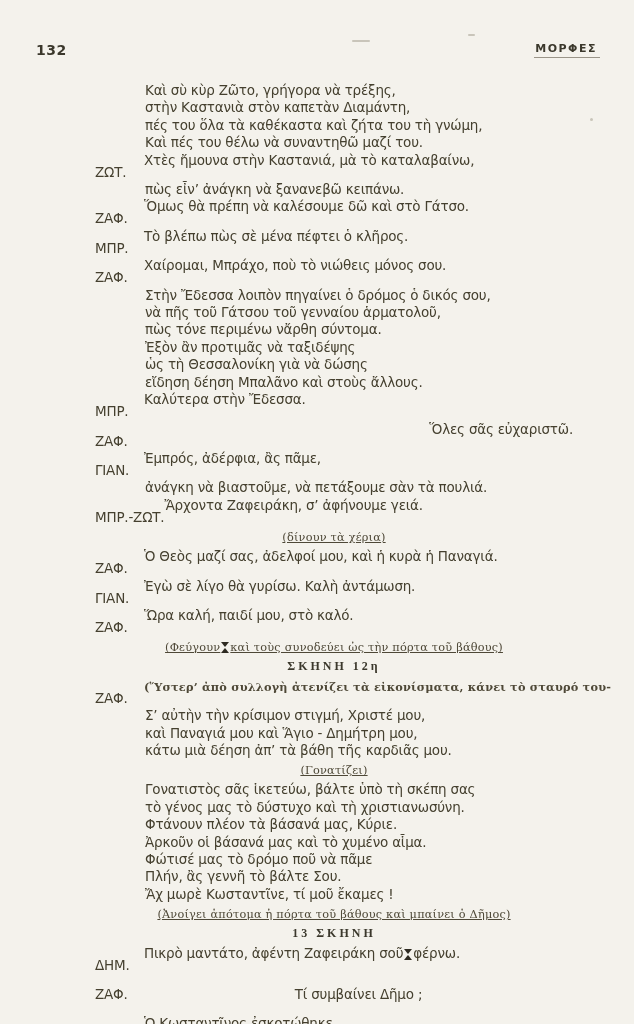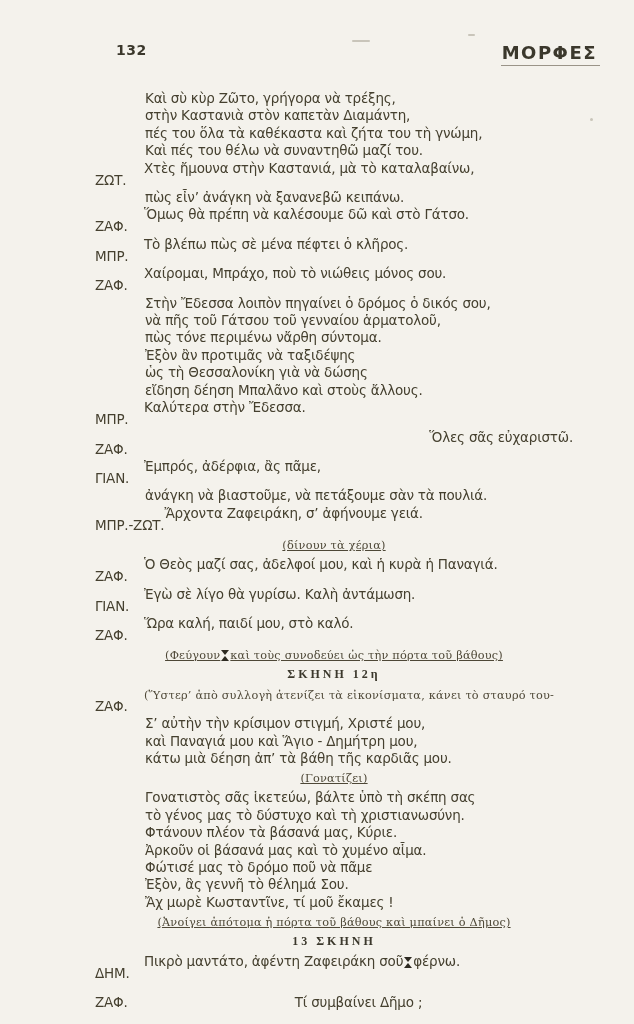--- a/index.html
+++ b/index.html
@@ -10,28 +10,28 @@
     background:#f4f2ec;
     overflow:hidden;
     font-family:"DejaVu Sans",sans-serif;
     color:#45402f;
     box-sizing:border-box;
   }
   .header{
     display:flex;
     justify-content:space-between;
     align-items:flex-start;
-    padding:42px 34px 0 116px;
+    padding:42px 34px 0 36px;
     font-size:14px;
     color:#3b382c;
   }
   .page-number{font-weight:bold;letter-spacing:0.5px;}
   .running-title{
     font-weight:bold;
-    font-size:18px;
+    font-size:11px;
     letter-spacing:1.5px;
     border-bottom:1px solid #9a9488;
     padding:0 3px 2px 1px;
   }
   .content{
     margin:24px 30px 0 95px;
     width:478px;
     font-size:13.5px;
     letter-spacing:-0.2px;
   }
@@ -56,21 +56,21 @@
     letter-spacing:0.2px;
     color:#4e4837;
   }
   .sd{
     text-align:center;
     margin:2px 0 3px 0;
     line-height:15px;
     padding-top:2px;
     text-decoration:underline;
   }
-  .speech_sd .text{padding-top:2px;line-height:15px;}
+  .speech_sd .text{padding-top:2px;line-height:15px;font-weight:bold;}
   .scene{
     text-align:center;
     font-weight:bold;
     font-size:12px;
     letter-spacing:3px;
     color:#3b382c;
     margin:3px 0 2px 0;
     font-family:Liberation Serif, serif;
   }
   .blot{
@@ -176,21 +176,21 @@
       </div>
       <div class="line verse"><span class="text">Σ’ αὐτὴν τὴν κρίσιμον στιγμή, Χριστέ μου,</span></div>
       <div class="line verse"><span class="text">καὶ Παναγιά μου καὶ Ἅγιο - Δημήτρη μου,</span></div>
       <div class="line verse"><span class="text">κάτω μιὰ δέηση ἀπ’ τὰ βάθη τῆς καρδιᾶς μου.</span></div>
       <div class="line sd"><span class="text">(Γονατίζει)</span></div>
       <div class="line verse"><span class="text">Γονατιστὸς σᾶς ἱκετεύω, βάλτε ὑπὸ τὴ σκέπη σας</span></div>
       <div class="line verse"><span class="text">τὸ γένος μας τὸ δύστυχο καὶ τὴ χριστιανωσύνη.</span></div>
       <div class="line verse"><span class="text">Φτάνουν πλέον τὰ βάσανά μας, Κύριε.</span></div>
       <div class="line verse"><span class="text">Ἀρκοῦν οἱ βάσανά μας καὶ τὸ χυμένο αἷμα.</span></div>
       <div class="line verse"><span class="text">Φώτισέ μας τὸ δρόμο ποῦ νὰ πᾶμε</span></div>
-      <div class="line verse"><span class="text">Ἐξὸν, ἂς γεννῆ τὸ θέλημά Σου.</span></div>
+      <div class="line verse"><span class="text">Πλήν, ἂς γεννῆ τὸ βάλτε Σου.</span></div>
       <div class="line verse"><span class="text">Ἄχ μωρὲ Κωσταντῖνε, τί μοῦ ἔκαμες !</span></div>
       <div class="line sd"><span class="text">(Ἀνοίγει ἀπότομα ἡ πόρτα τοῦ βάθους καὶ μπαίνει ὁ Δῆμος)</span></div>
       <div class="line scene"><span class="text">13 ΣΚΗΝΗ</span></div>
       <div class="line speech">
         <span class="speaker">ΔΗΜ.</span>
         <span class="text"><span>Πικρὸ μαντάτο, ἀφέντη Ζαφειράκη σοῦ</span><span class="blot"></span><span>φέρνω.</span></span>
       </div>
       <div class="line speech_center">
         <span class="speaker">ΖΑΦ.</span>
         <span class="text">Τί συμβαίνει Δῆμο ;</span>

